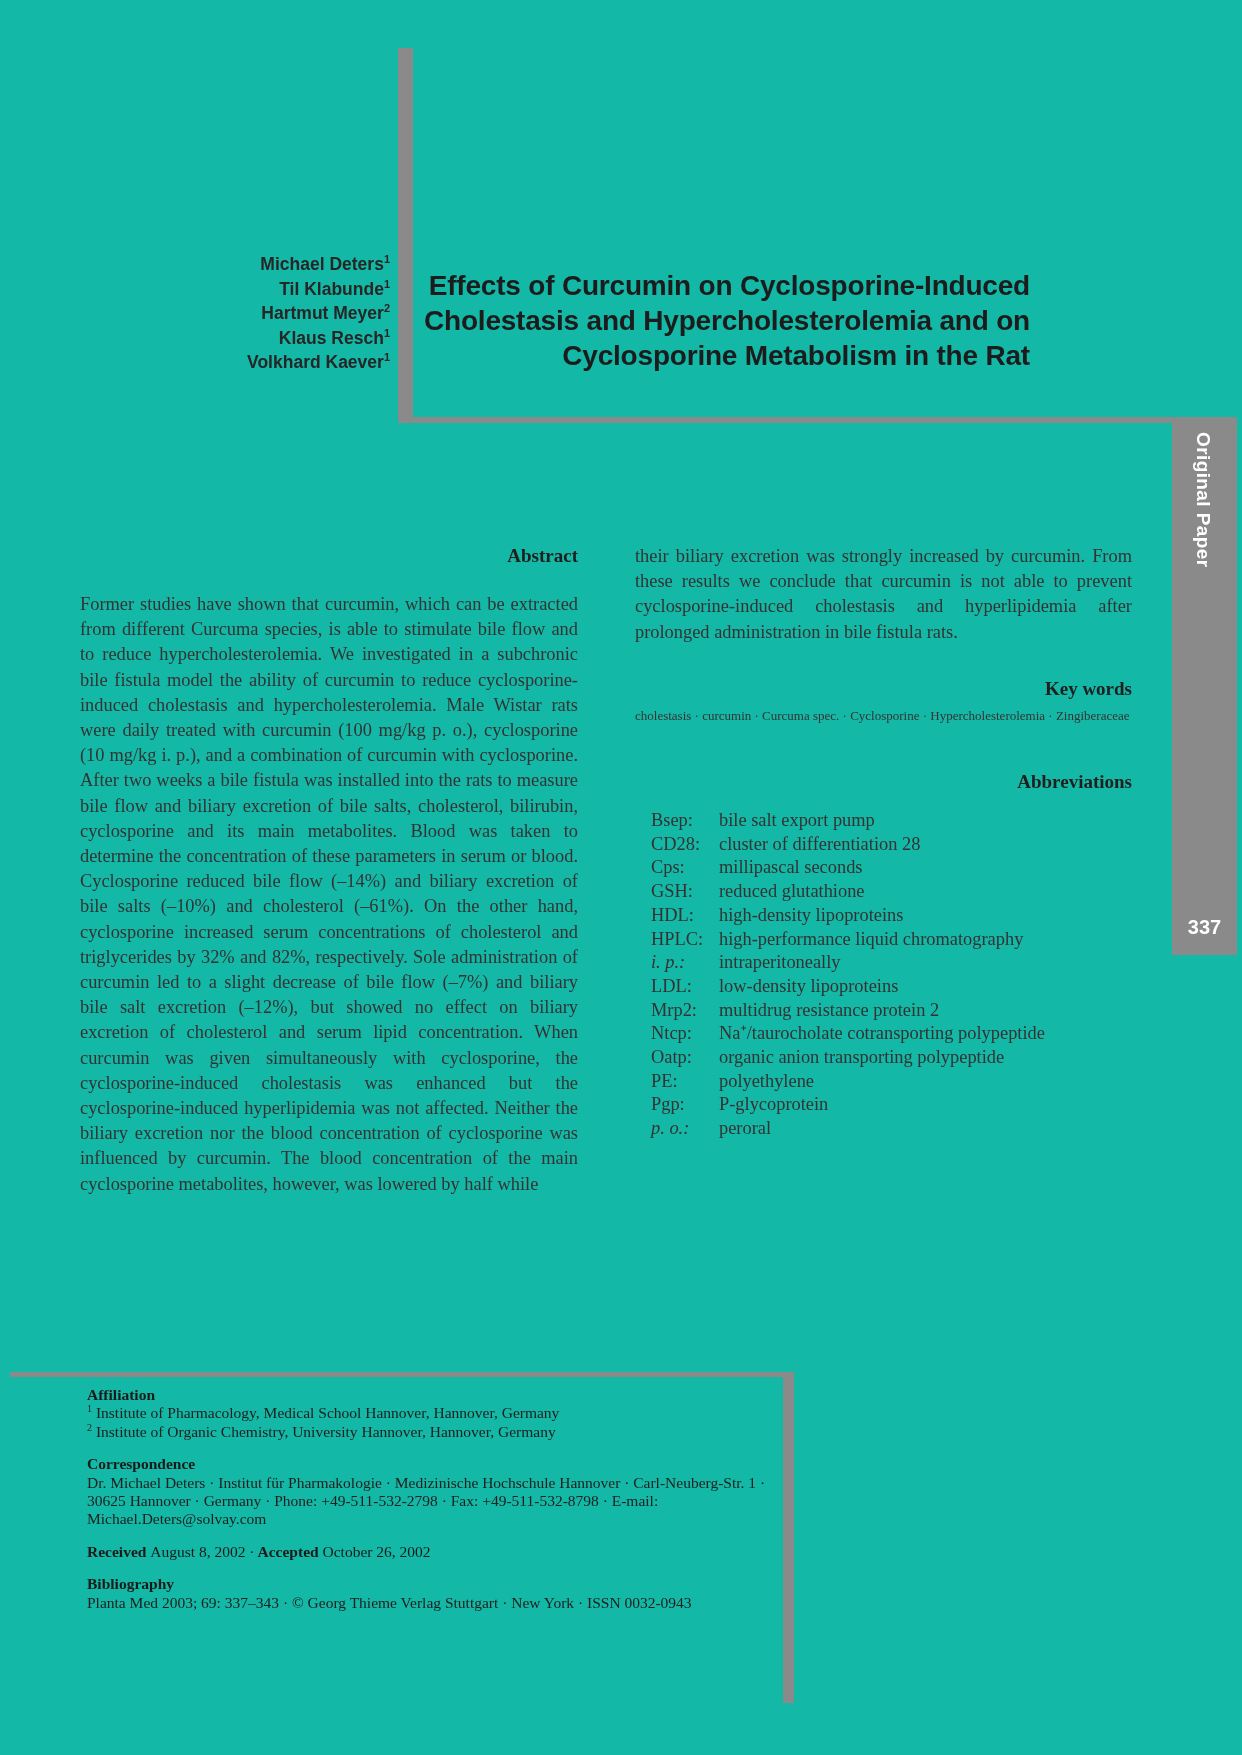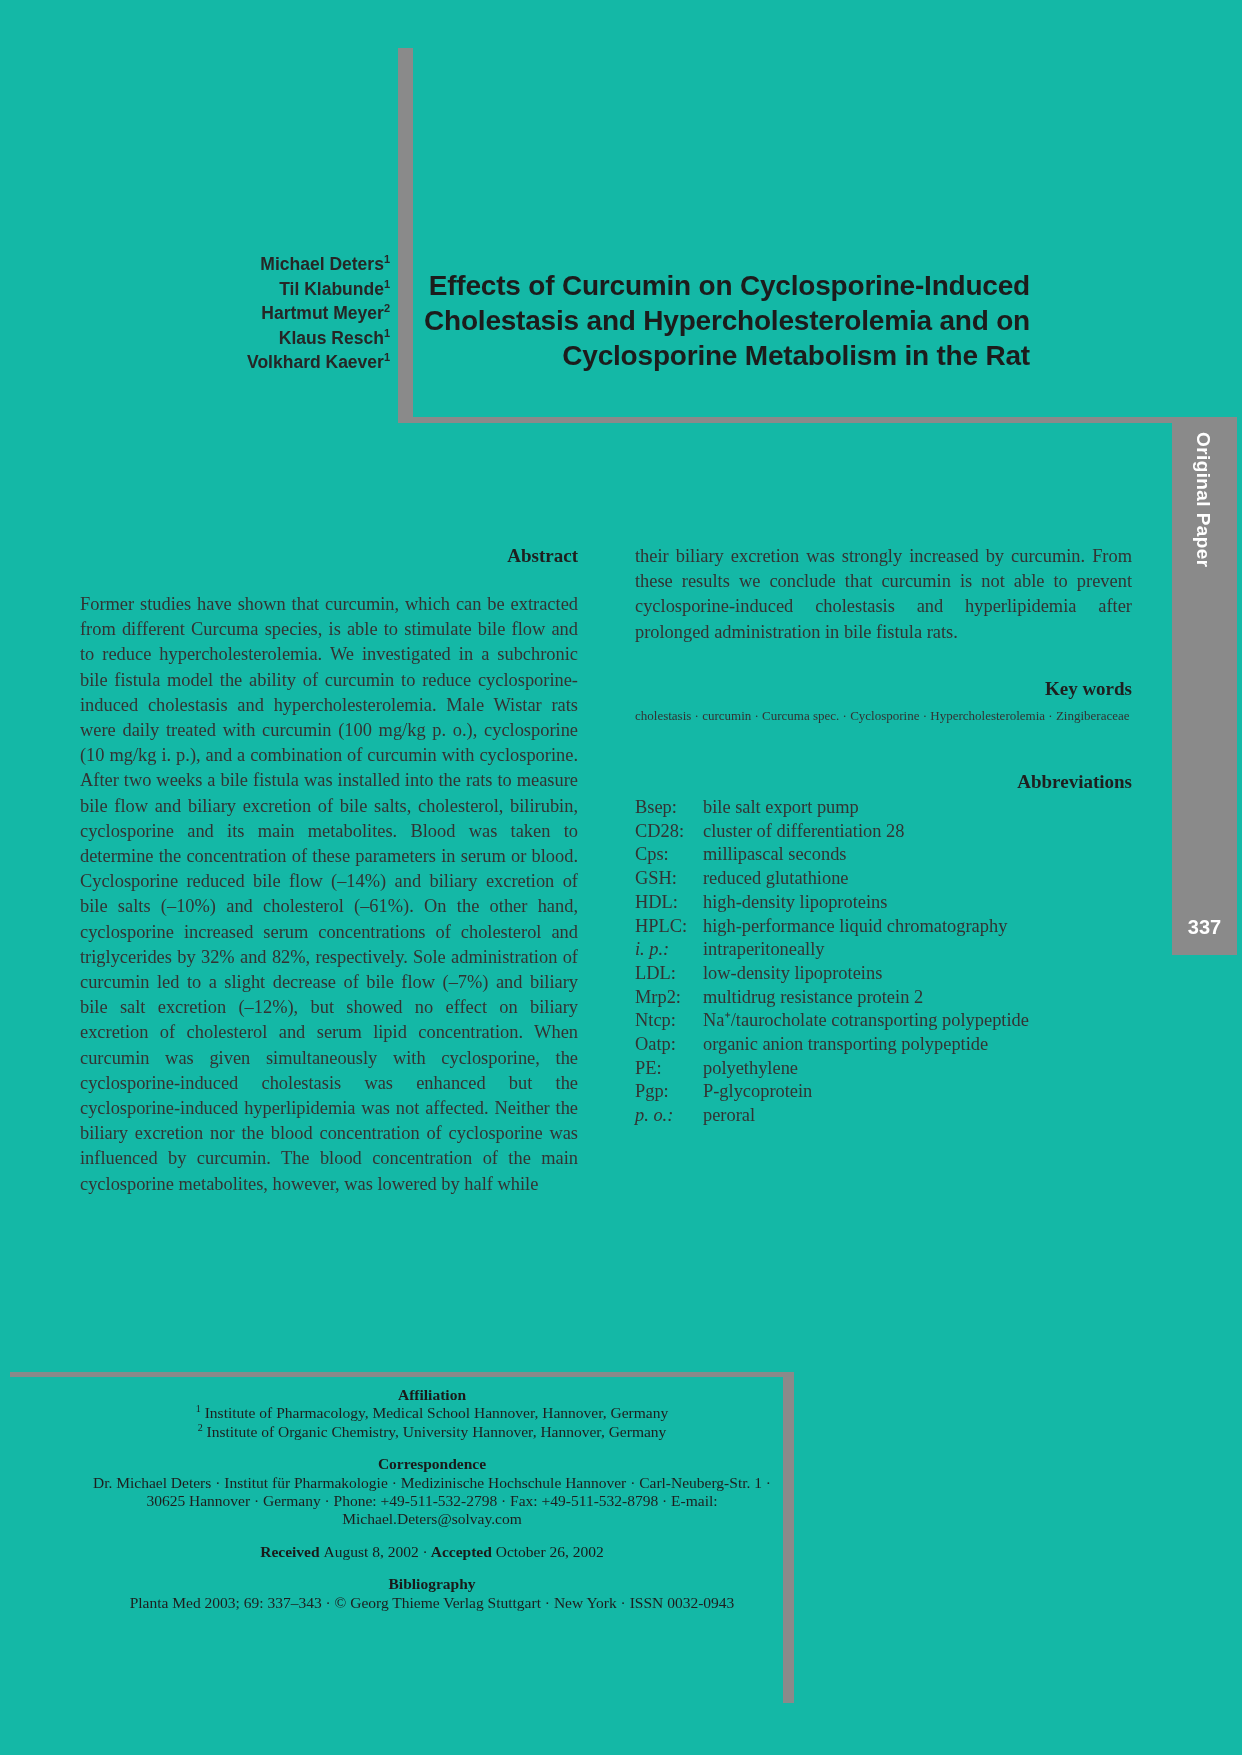--- a/index.html
+++ b/index.html
@@ -50,32 +50,32 @@
     text-align:right;
   }
   .col-left h2 { margin-bottom:25px; }
   .body-par {
     margin:0; font-size:18.4px; line-height:25.2px; text-align:justify; color:#333;
   }
   .col-right h2.kw-head   { margin:32px 0 3px 0; }
   .col-right h2.abbr-head { margin:42px 0 3px 0; }
   .kw-par { margin:0; font-size:13px; line-height:25.2px; text-align:left; color:#333; }
 
-  .abbrev-list { margin:0; }
+  .abbrev-list { margin:16px; }
   .abbrev-row { display:flex; font-size:18.4px; line-height:23.7px; color:#333; }
   .abbrev-term { flex:none; width:68px; }
   .abbrev-def  { flex:1; }
   .abbrev-row:nth-child(7) .abbrev-term,
   .abbrev-row:nth-child(14) .abbrev-term { font-style:italic; }
 
   
   .footer-rule-h { position:absolute; left:10px;  top:1372px; width:784px; height:5px;  background:#8a8a8a; }
   .footer-rule-v { position:absolute; left:783px; top:1372px; width:11px;  height:331px; background:#8a8a8a; }
   .footer {
-    position:absolute; top:1386px; right:465px; width:690px; text-align:center;
+    position:absolute; top:1386px; right:465px; width:690px; text-align:left;
     font-size:15.5px; line-height:18.4px; color:#1e1e1e;
   }
   .footer h3 { margin:14px 0 0 0; font-size:15.5px; line-height:18.4px; font-weight:bold; color:#1a1a1a; }
   .footer h3:first-child { margin-top:0; }
   .footer p { margin:0; }
   .footer sup { font-size:10px; line-height:0; }
 </style>
 </head>
 <body>
 

